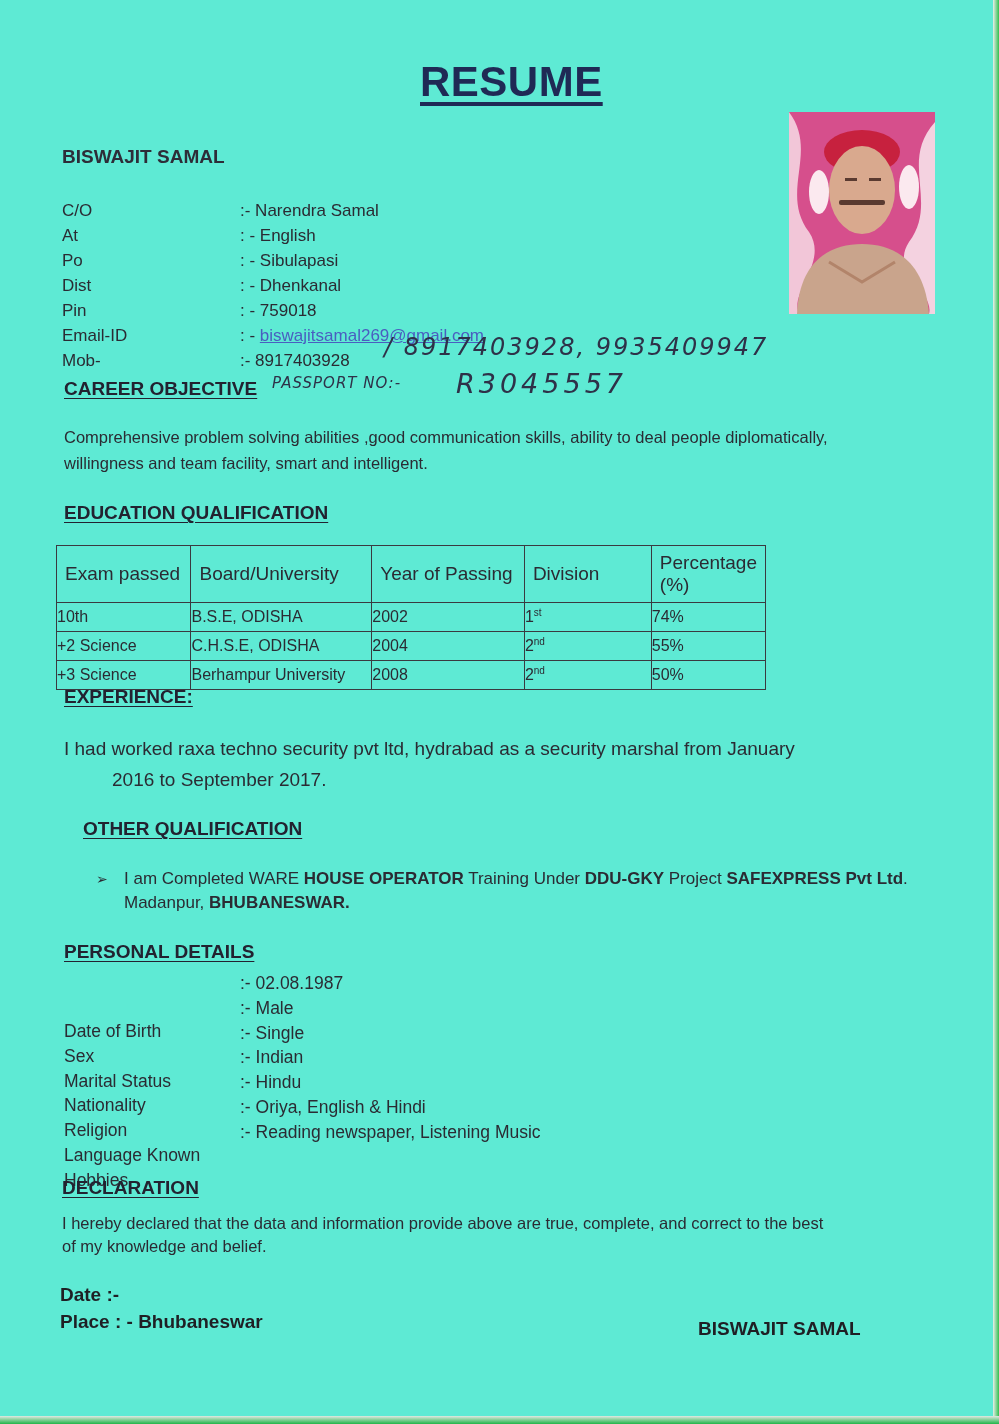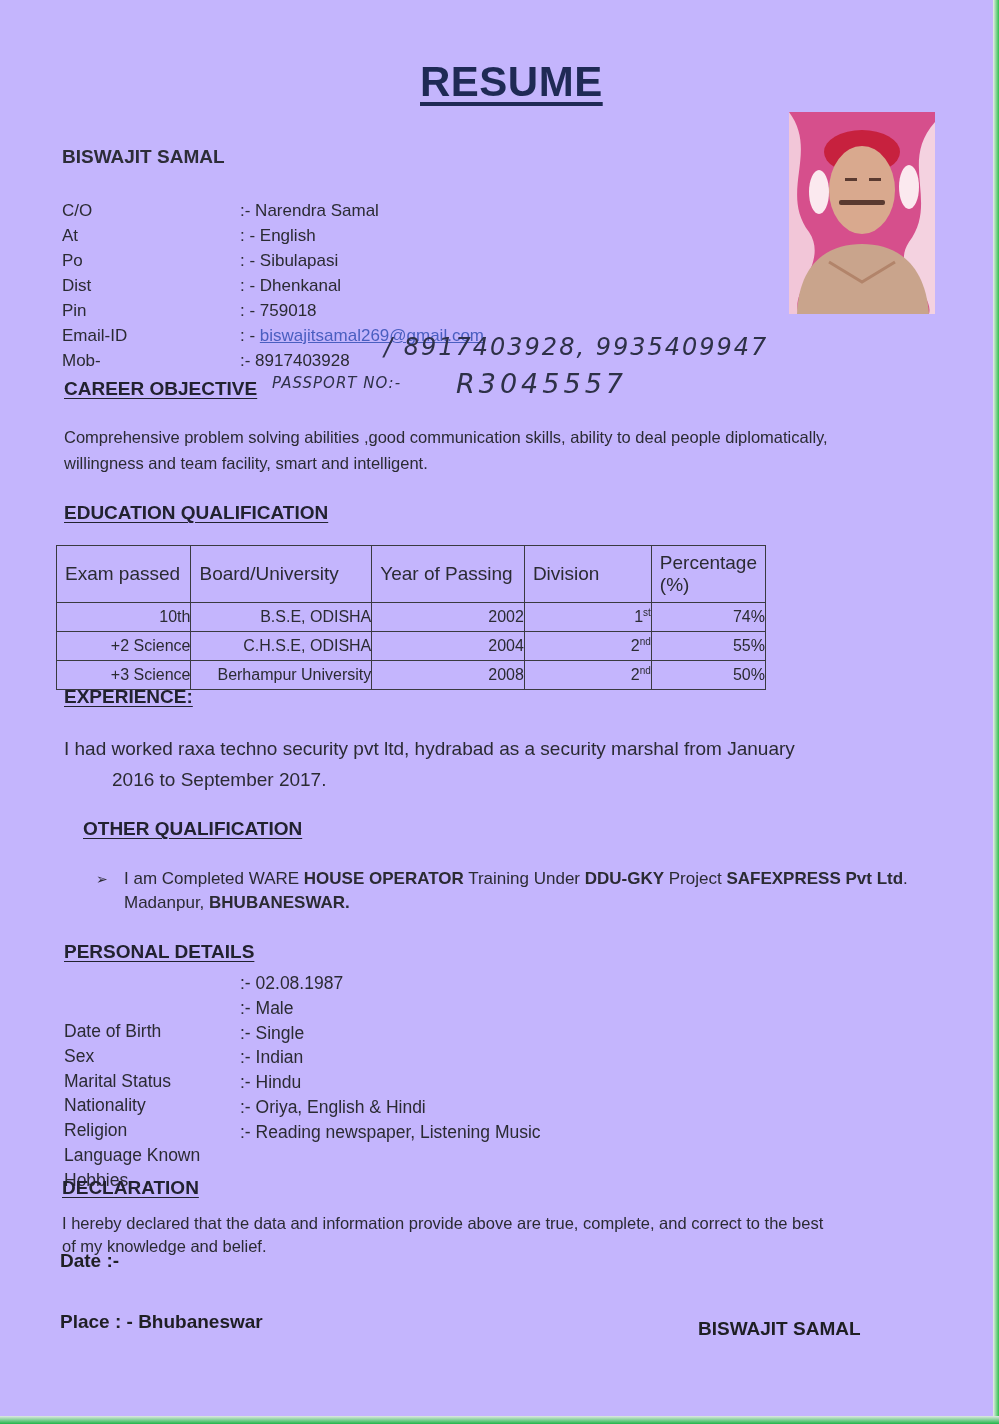--- a/index.html
+++ b/index.html
@@ -5,21 +5,21 @@
   html, body { margin:0; padding:0; }
   body {
     width:999px; height:1424px; overflow:hidden;
     background:#f3f3f9;
     font-family:"Liberation Sans", sans-serif;
     color:#1f1f24;
     position:relative;
   }
   .edge-right { position:absolute; right:0; top:0; width:6px; height:1424px; background:linear-gradient(to right,#e7eee9,#2fbf4e); }
   .edge-bottom { position:absolute; left:0; bottom:0; width:999px; height:8px; background:linear-gradient(to bottom,#dfe9e2,#20b548); }
-  .page { position:absolute; left:0; top:0; width:993px; height:1416px; background:#c4b5fd; }
+  .page { position:absolute; left:0; top:0; width:993px; height:1416px; background:#5eead4; }
   .abs { position:absolute; white-space:nowrap; }
 
   .title { left:420px; top:58px; font-size:42px; font-weight:bold; color:#1f2a55; letter-spacing:0.5px; text-decoration:underline; text-decoration-thickness:4px; text-underline-offset:6px; }
   .name { left:62px; top:146px; font-size:19px; font-weight:bold; color:#2d2d38; }
 
   .photo { left:789px; top:112px; width:146px; height:202px; overflow:hidden; background:#c9407e; }
 
   .contact-row { position:absolute; left:62px; font-size:17px; color:#2b2b33; }
   .contact-row .lbl { position:absolute; left:0; width:170px; }
   .contact-row .val { position:absolute; left:178px; white-space:nowrap; }
@@ -27,21 +27,21 @@
 
   .hand { font-family:"DejaVu Sans", sans-serif; font-style:italic; color:#2e3148; font-weight:300; }
 
   .heading { font-size:19px; font-weight:bold; text-decoration:underline; text-underline-offset:3px; color:#222230; }
   .body-text { font-size:16.5px; line-height:26px; color:#2b2b33; }
   .body-text-lg { font-size:19px; line-height:32px; color:#2b2b33; }
 
   table.edu { position:absolute; left:56px; top:545px; width:710px; border-collapse:collapse; font-size:17px; color:#2b2b33; }
   table.edu th, table.edu td { border:1.5px solid #3a3a40; }
   table.edu th { font-weight:normal; font-size:19px; text-align:left; padding:6px 8px; height:30px; }
-  table.edu td { text-align:right; height:28px; padding:0; font-size:16px; }
+  table.edu td { text-align:left; height:28px; padding:0; font-size:16px; }
   sup { font-size:10px; }
 
   .pd-row { position:absolute; left:62px; font-size:17.5px; color:#2b2b33; }
   .pd-row .lbl { position:absolute; left:2px; width:170px; white-space:nowrap;margin-top:48px; }
   .pd-row .val { position:absolute; left:178px; white-space:nowrap; }
 
   .bold { font-weight:bold; }
 </style>
 </head>
 <body>
@@ -185,19 +185,19 @@
     <div class="pd-row" style="top:1122px;">
       <span class="lbl">Hobbies</span>
       <span class="val">:-  Reading newspaper, Listening Music</span>
     </div>
   </div>
 
   <div class="abs heading" style="left:62px; top:1177px;">DECLARATION</div>
   <div class="abs body-text" style="left:62px; top:1210px; font-size:16.5px;">I hereby declared that the data and information provide above are true, complete, and correct to the best</div>
   <div class="abs body-text" style="left:62px; top:1233px; font-size:16.5px;">of my knowledge and belief.</div>
 
-  <div class="abs bold" style="left:60px; top:1250px; font-size:19px;">Date  :-</div>
+  <div class="abs bold" style="left:60px; top:1284px; font-size:19px;">Date  :-</div>
   <div class="abs bold" style="left:60px; top:1311px; font-size:19px;">Place  : - Bhubaneswar</div>
   <div class="abs bold" style="left:698px; top:1318px; font-size:19px;">BISWAJIT SAMAL</div>
 </div>
 
 <div class="edge-right"></div>
 <div class="edge-bottom"></div>
 
 </body></html>

